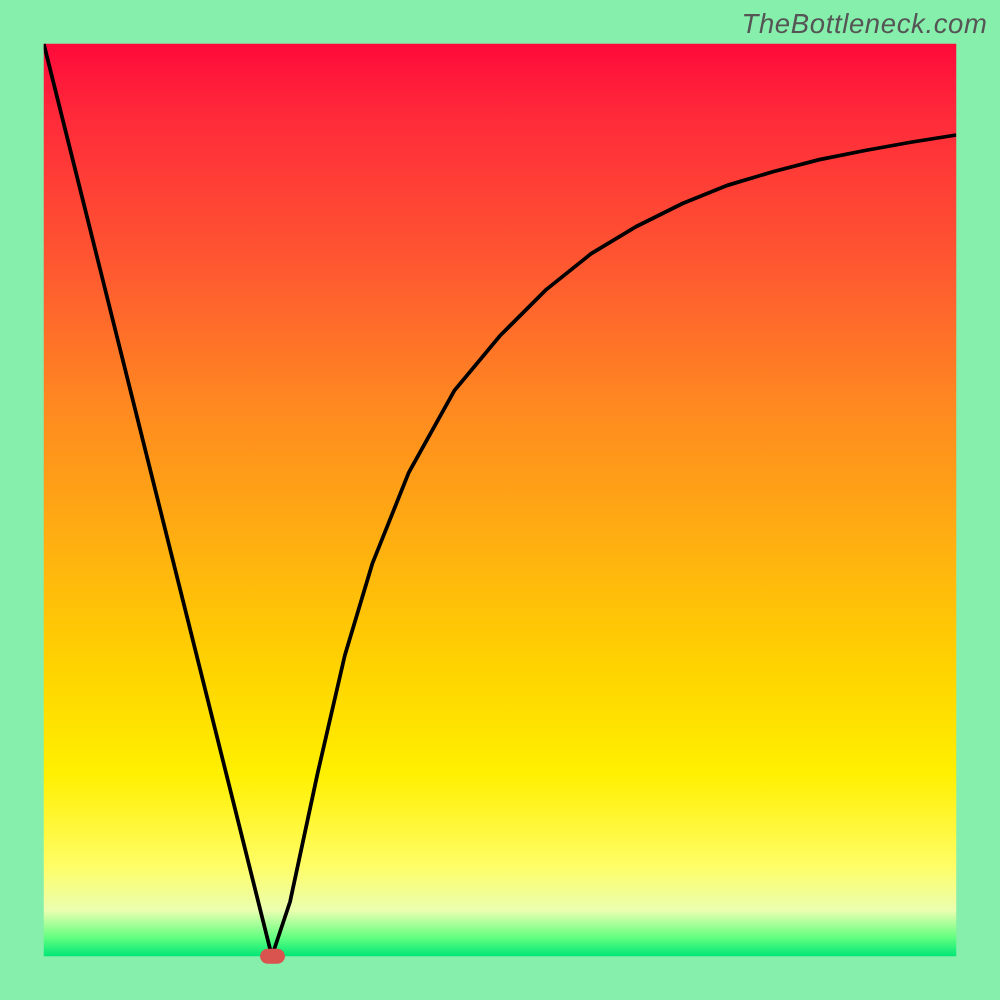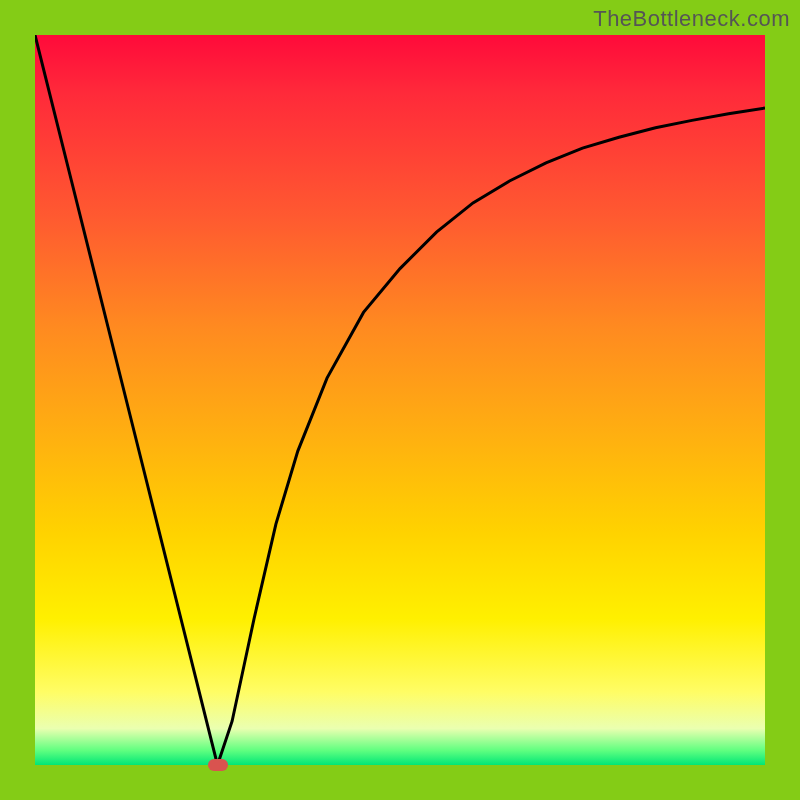--- a/index.html
+++ b/index.html
@@ -10,21 +10,22 @@
     background: #000;
     overflow: hidden;
     font-family: Arial, Helvetica, sans-serif;
   }
   .frame {
     position: absolute;
     left: 0;
     top: 0;
     width: 800px;
     height: 800px;
-    background: #84cc16;
+    background: #86efac;
+    font-style: italic;
   }
   .plot-area {
     position: absolute;
     left: 35px;
     top: 35px;
     width: 730px;
     height: 730px;
     
     background: linear-gradient(
       to bottom,

